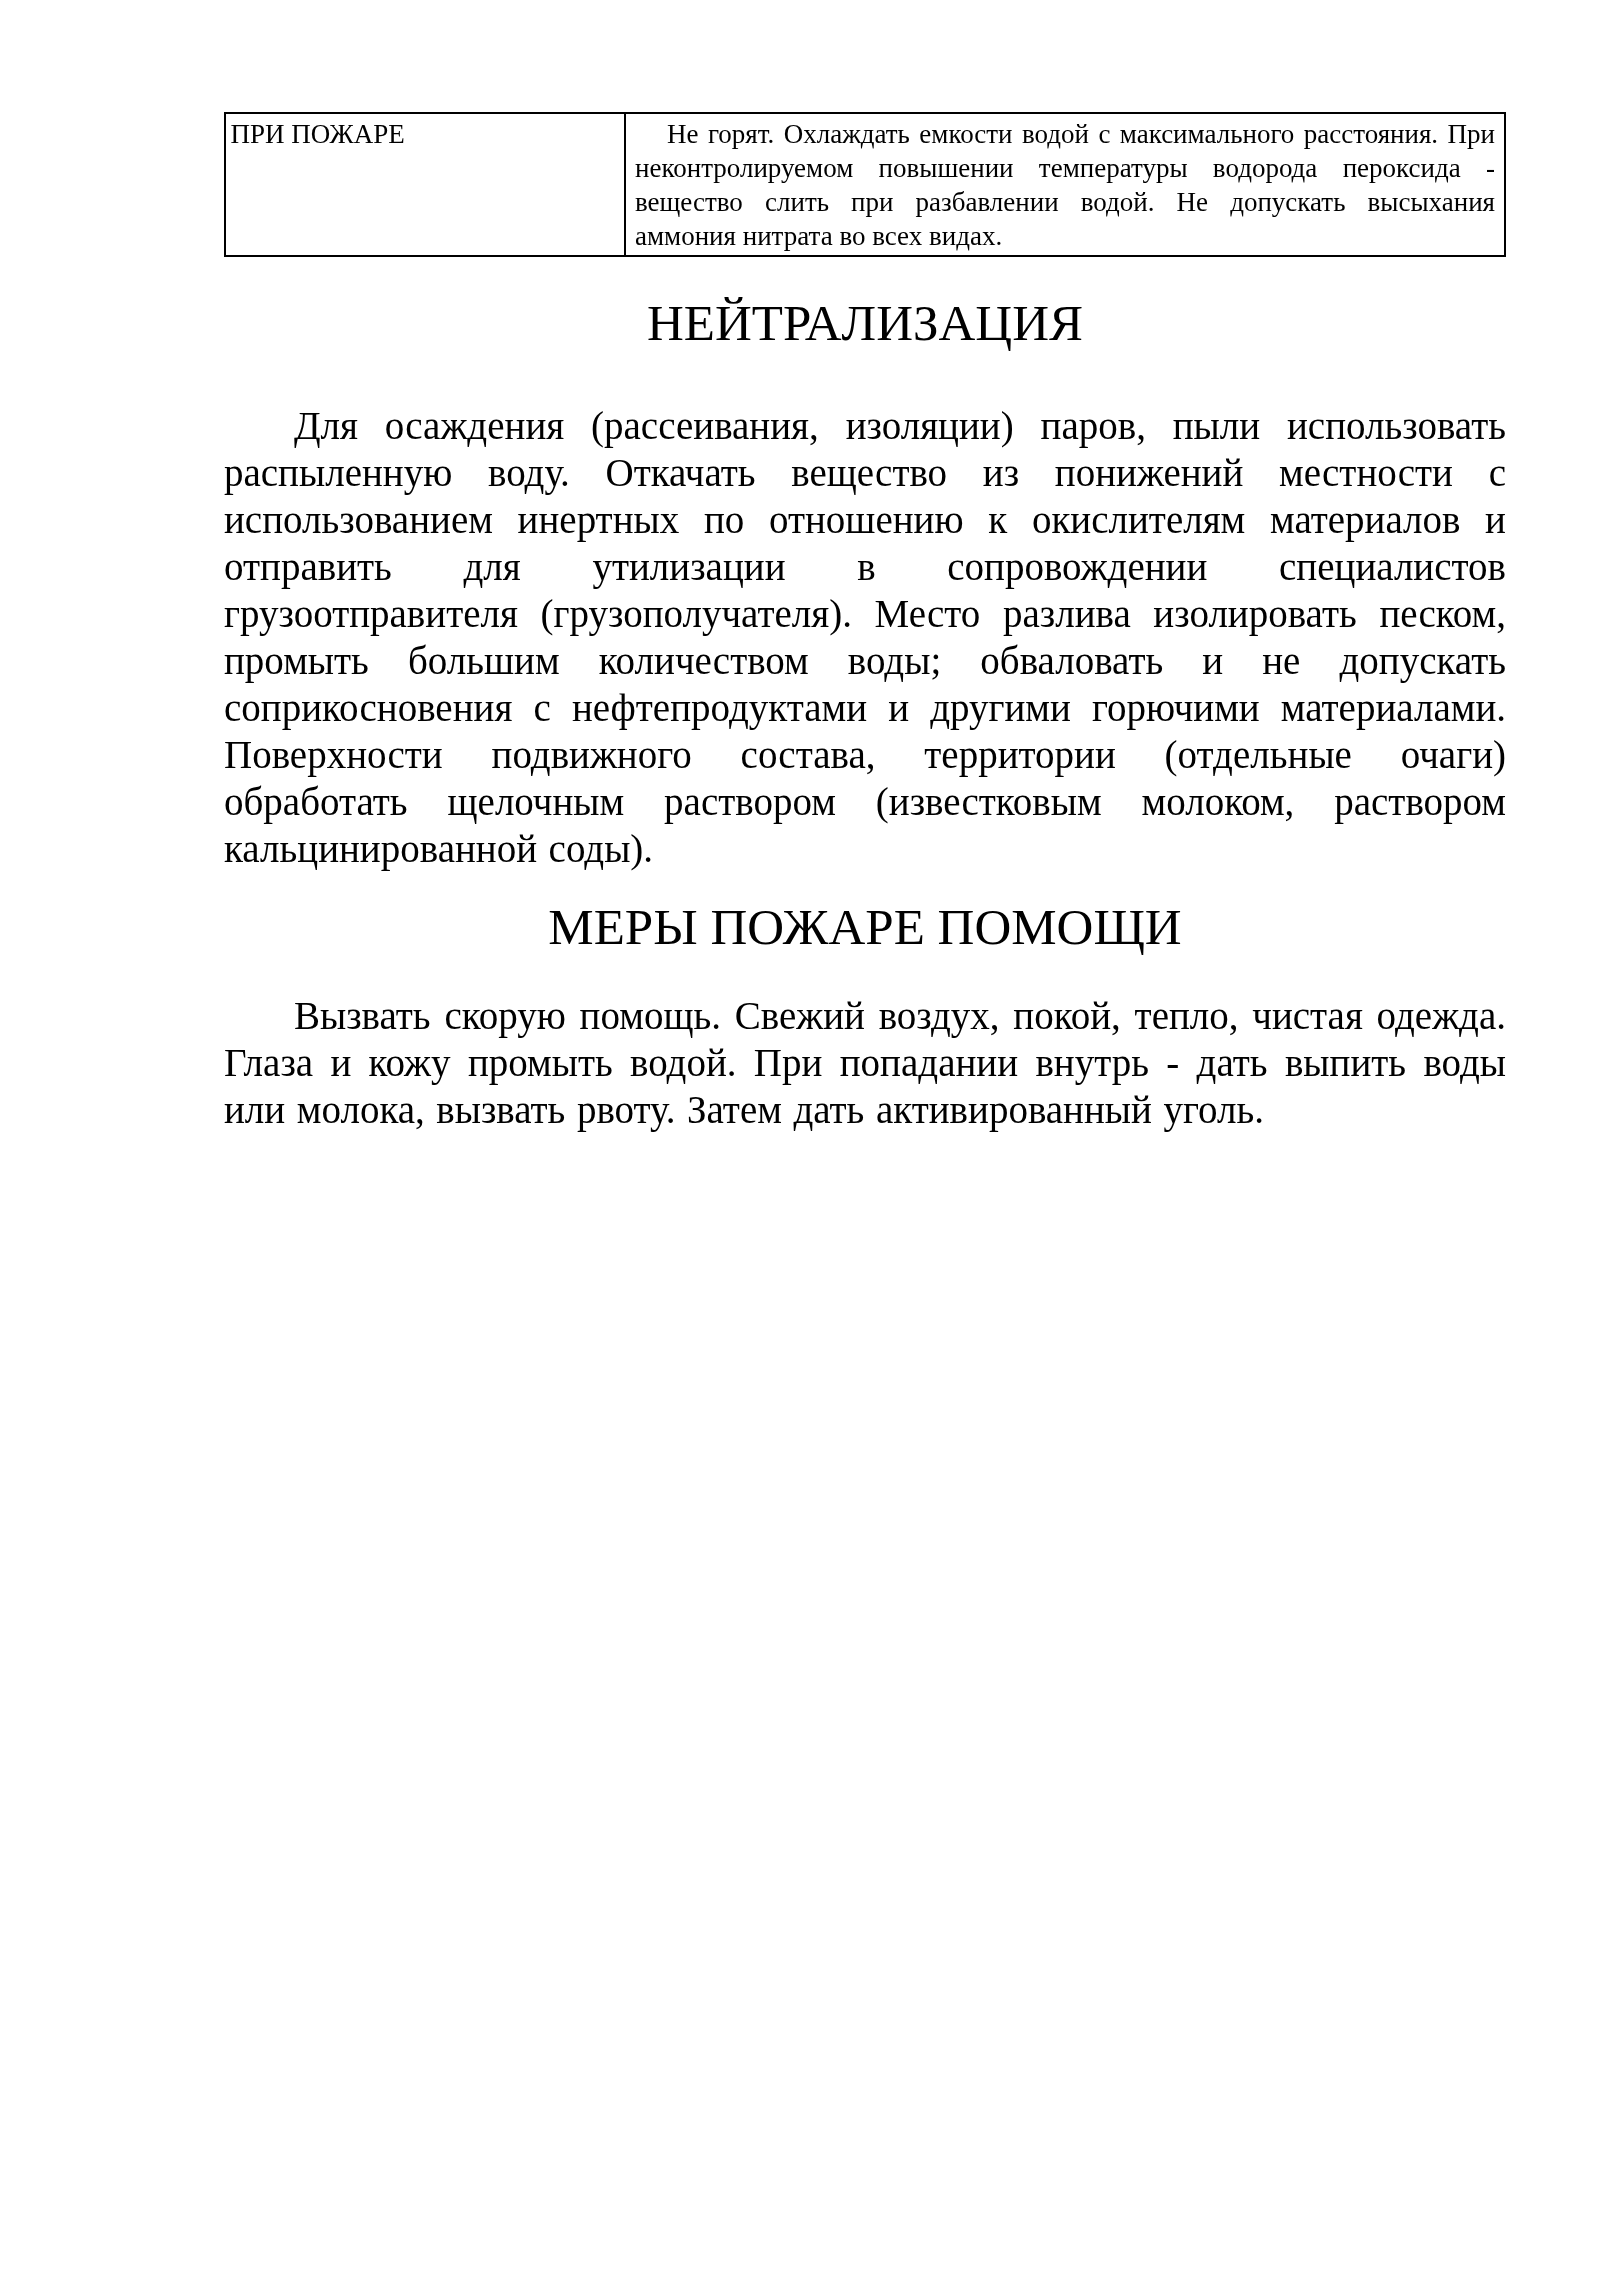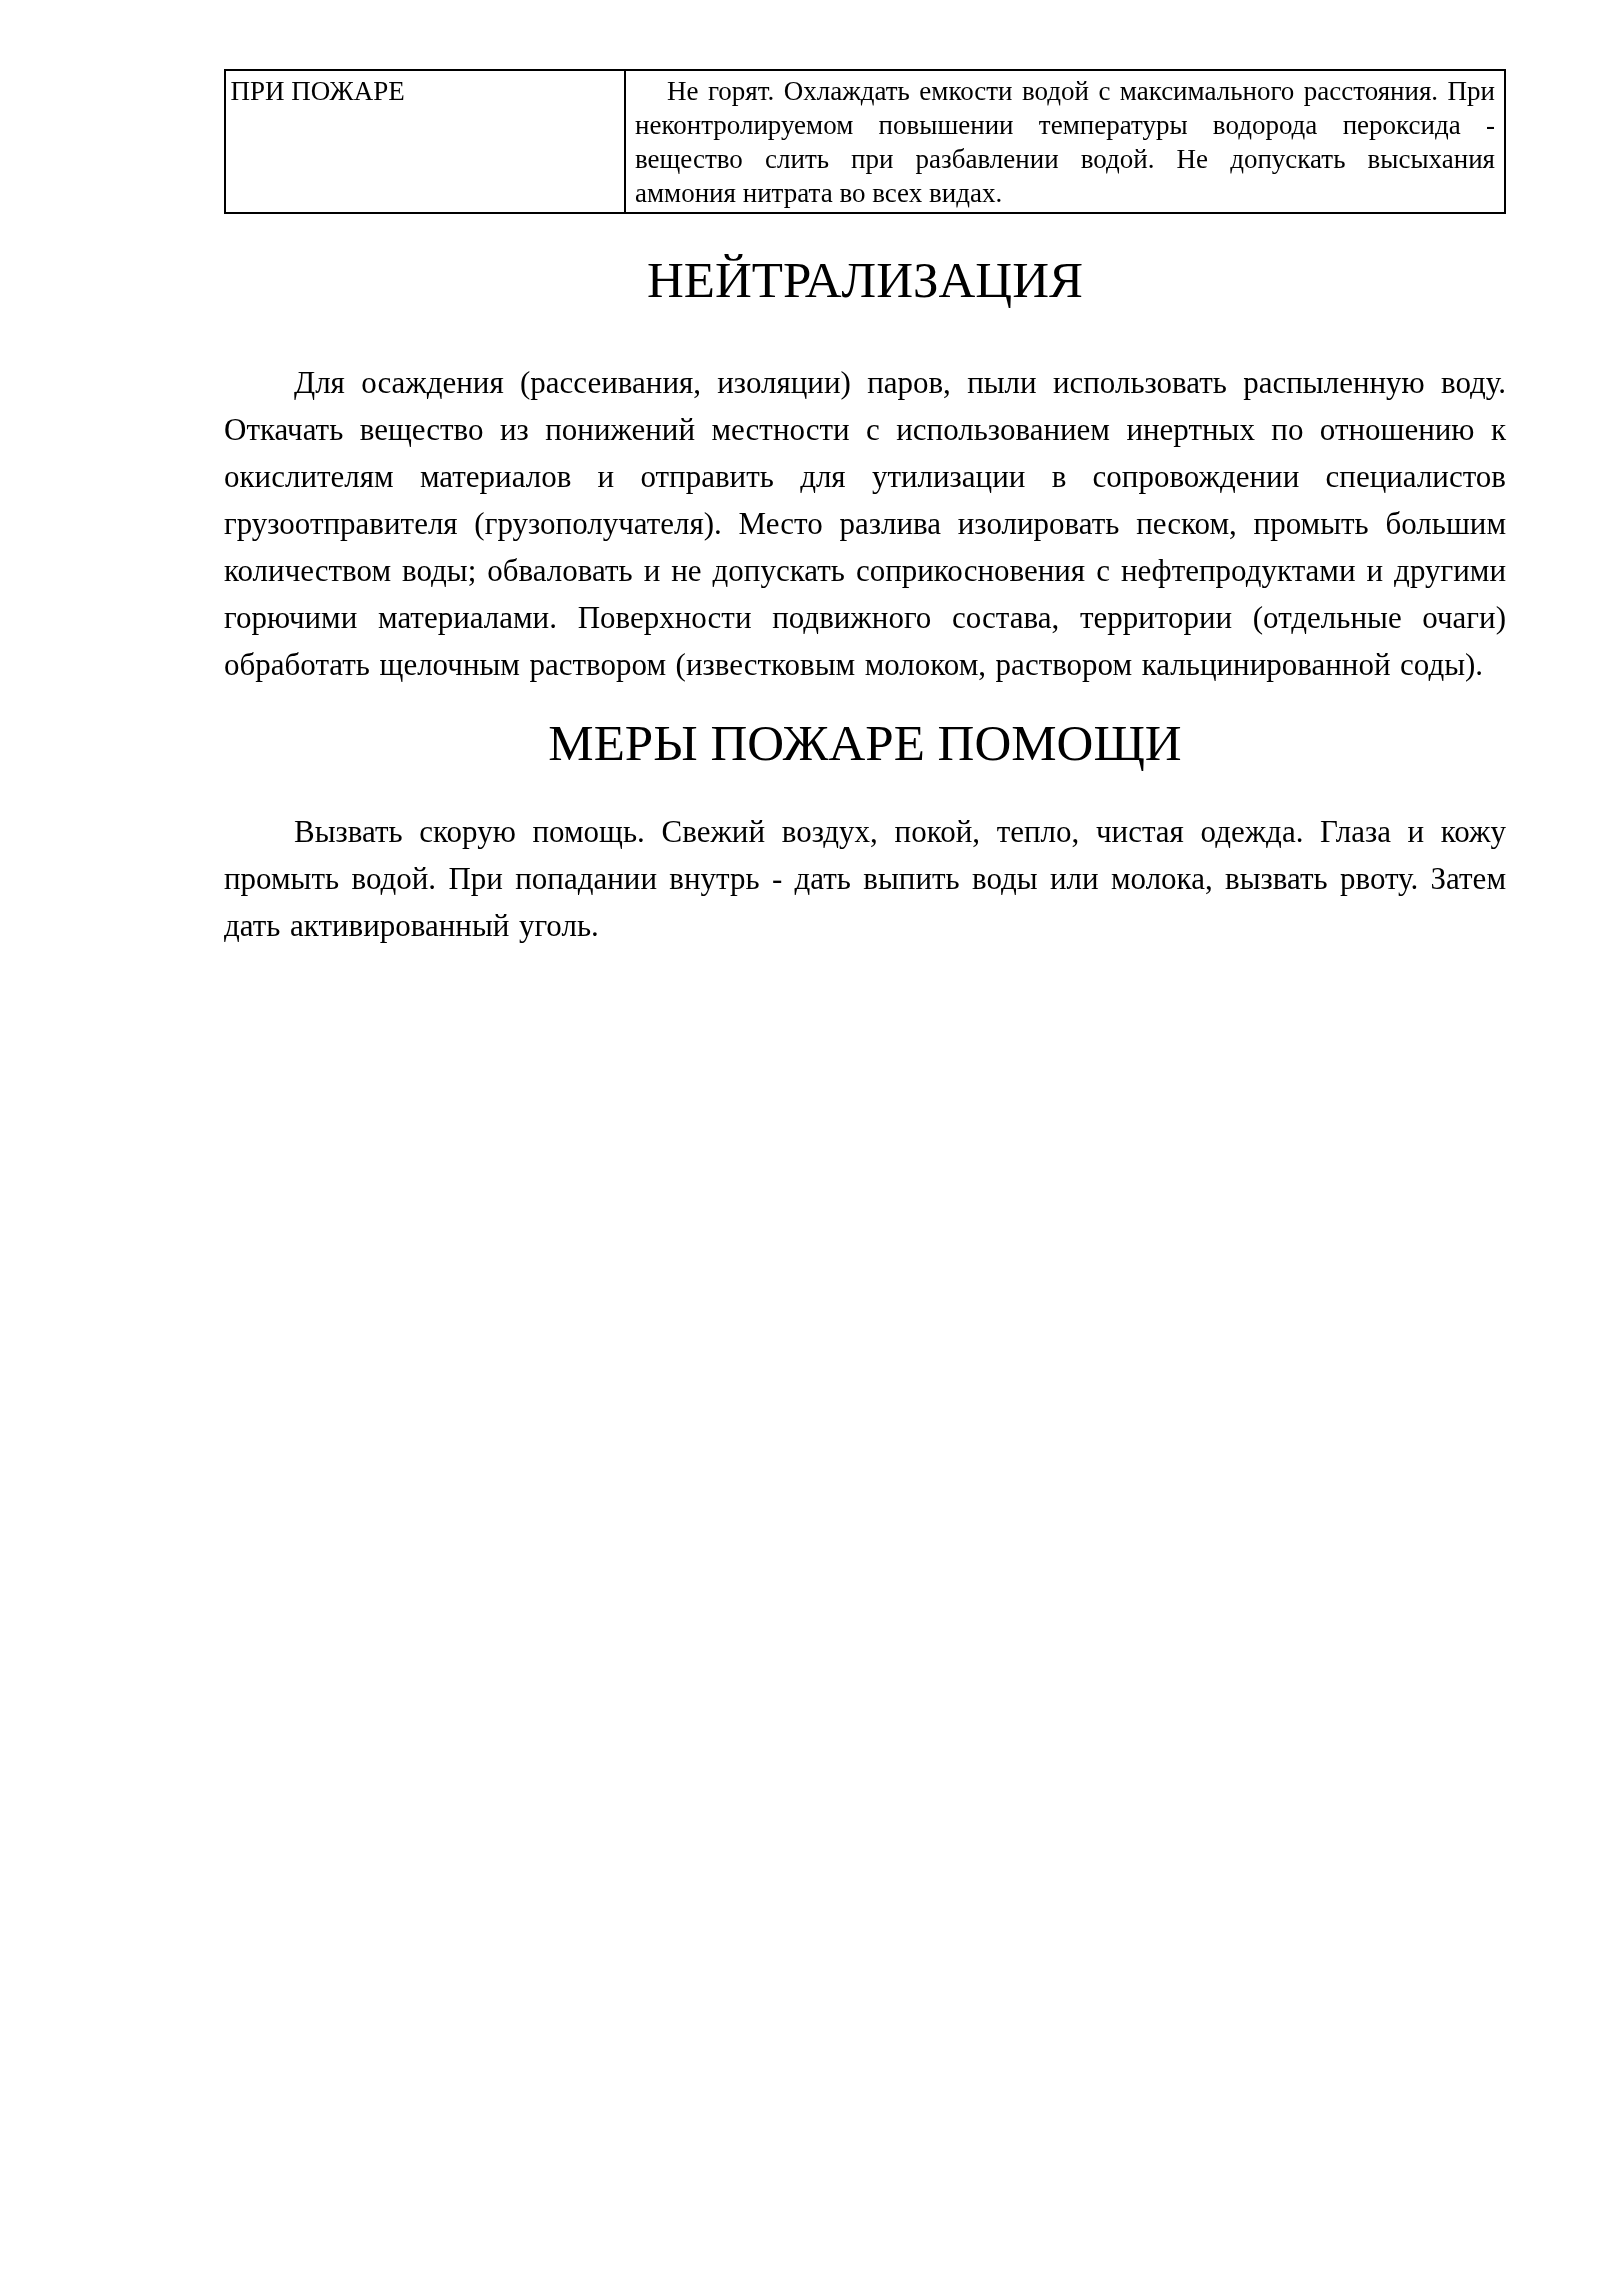--- a/index.html
+++ b/index.html
@@ -24,21 +24,21 @@
     position: absolute;
     left: 224px;
     top: 0;
     width: 1282px;
   }
 
   
   table.info-table {
     width: 100%;
     border-collapse: collapse;
-    margin-top: 69px;
+    margin-top: 112px;
     table-layout: fixed;
   }
 
   table.info-table td {
     border: 2.7px solid #000000;
     vertical-align: top;
     font-size: 27px;
     line-height: 34px;
   }
 
@@ -61,21 +61,21 @@
     line-height: 50px;
     text-align: center;
     font-weight: normal;
   }
 
   .heading-1 { margin-top: 41px; }
   .heading-2 { margin-top: 30px; }
 
   
   .body-paragraph {
-    font-size: 31px;
+    font-size: 39px;
     line-height: 47px;
     text-align: justify;
     text-indent: 70px;
     word-spacing: 1.8px;
   }
 
   .para-1 { margin-top: 54px; }
   .para-2 { margin-top: 40px; }
 </style>
 </head>

